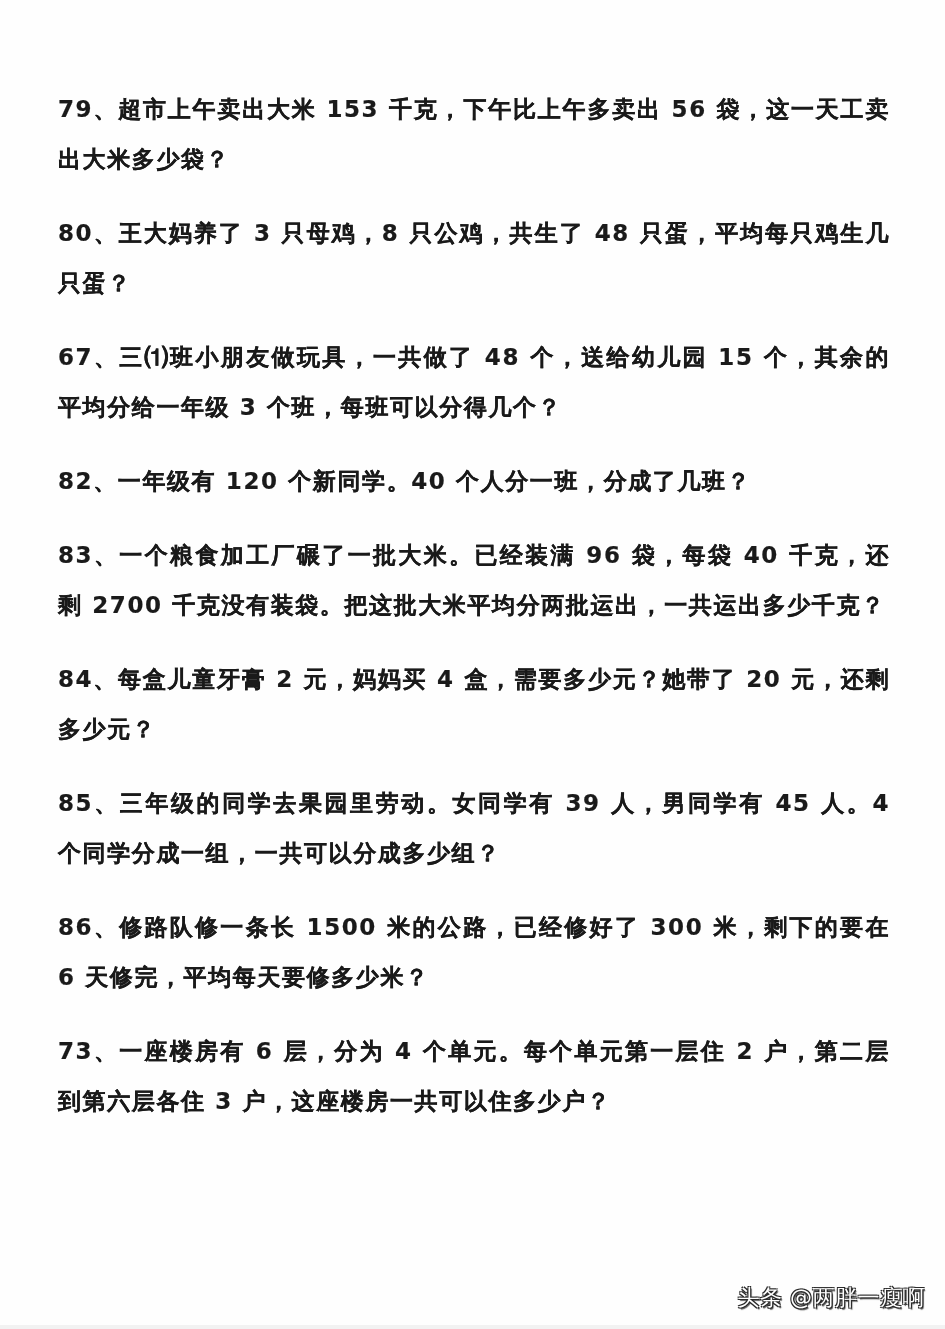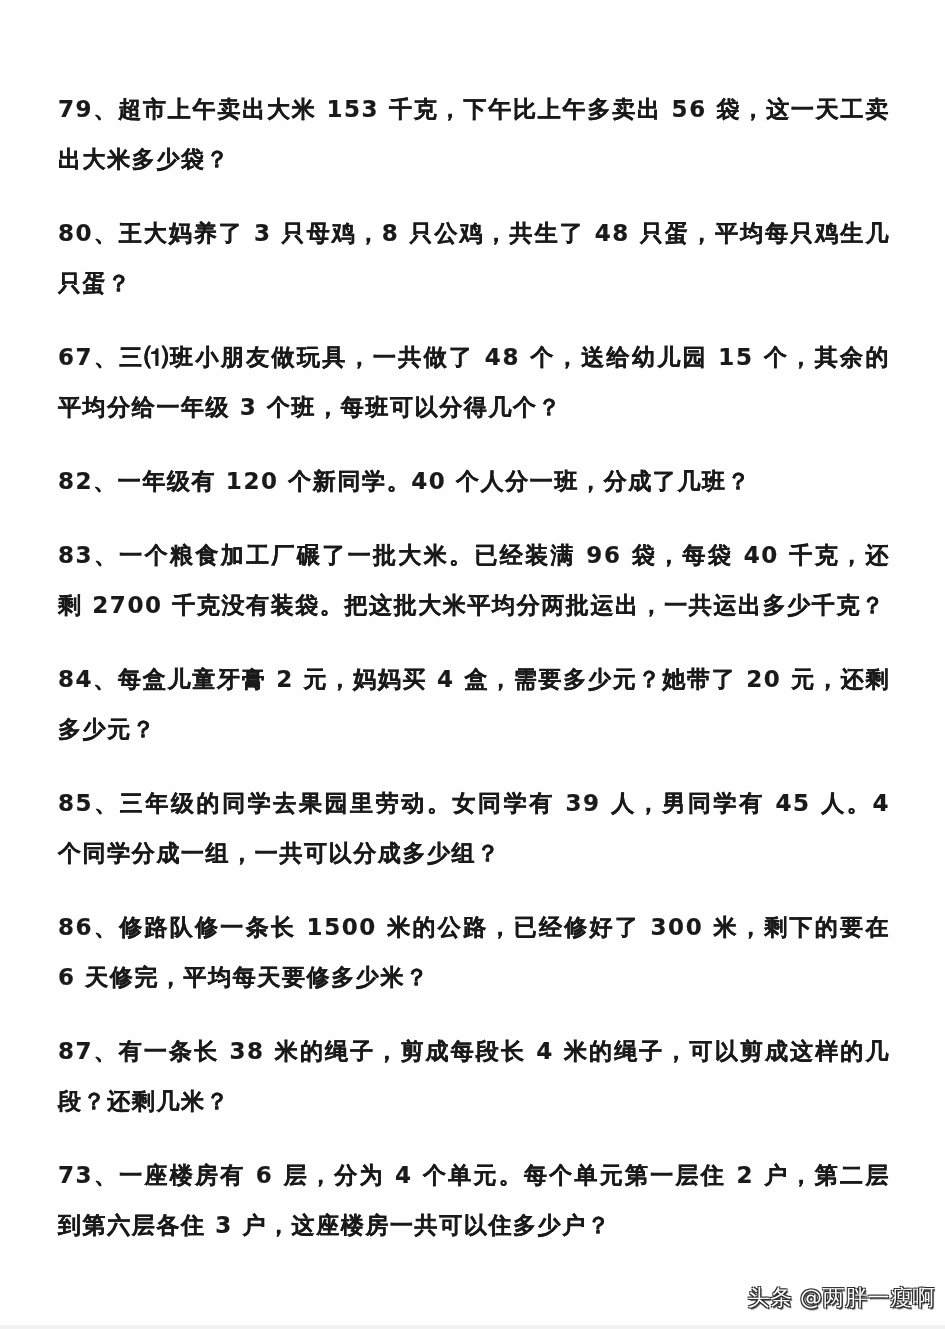--- a/index.html
+++ b/index.html
@@ -26,21 +26,21 @@
       line-height: 50px;
       letter-spacing: 1.6px;
       font-weight: bold;
       margin: 0 0 24px 0;
       text-align: justify;
       word-break: break-all;
       -webkit-text-stroke: 0.2px #1a1a1a;
     }
     .watermark {
       position: absolute;
-      right: 10px;
+      right: 20px;
       top: 1283px;
       font-size: 22px;
       color: #ffffff;
       font-family: "DejaVu Sans", sans-serif;
       text-shadow:
         -1px -1px 0 #2a2a2a,
          1px -1px 0 #2a2a2a,
         -1px  1px 0 #2a2a2a,
          1px  1px 0 #2a2a2a,
          1.5px 1.5px 1px #555;
@@ -60,18 +60,17 @@
 
 <div class="doc">
   <p class="problem">79、超市上午卖出大米 153 千克，下午比上午多卖出 56 袋，这一天工卖出大米多少袋？</p>
   <p class="problem">80、王大妈养了 3 只母鸡，8 只公鸡，共生了 48 只蛋，平均每只鸡生几只蛋？</p>
   <p class="problem">67、三⑴班小朋友做玩具，一共做了 48 个，送给幼儿园 15 个，其余的平均分给一年级 3 个班，每班可以分得几个？</p>
   <p class="problem">82、一年级有 120 个新同学。40 个人分一班，分成了几班？</p>
   <p class="problem">83、一个粮食加工厂碾了一批大米。已经装满 96 袋，每袋 40 千克，还剩 2700 千克没有装袋。把这批大米平均分两批运出，一共运出多少千克？</p>
   <p class="problem">84、每盒儿童牙膏 2 元，妈妈买 4 盒，需要多少元？她带了 20 元，还剩多少元？</p>
   <p class="problem">85、三年级的同学去果园里劳动。女同学有 39 人，男同学有 45 人。4 个同学分成一组，一共可以分成多少组？</p>
   <p class="problem">86、修路队修一条长 1500 米的公路，已经修好了 300 米，剩下的要在 6 天修完，平均每天要修多少米？</p>
-  <p class="problem">87、有一条长 38 米的绳子，剪成每段长 4 米的绳子，可以剪成这样的几段？还剩几米？</p>
   <p class="problem">73、一座楼房有 6 层，分为 4 个单元。每个单元第一层住 2 户，第二层到第六层各住 3 户，这座楼房一共可以住多少户？</p>
 </div>
 
 <div class="watermark">头条 @两胖一瘦啊</div>
 <div class="bottom-band"></div>
 
 </body></html>

